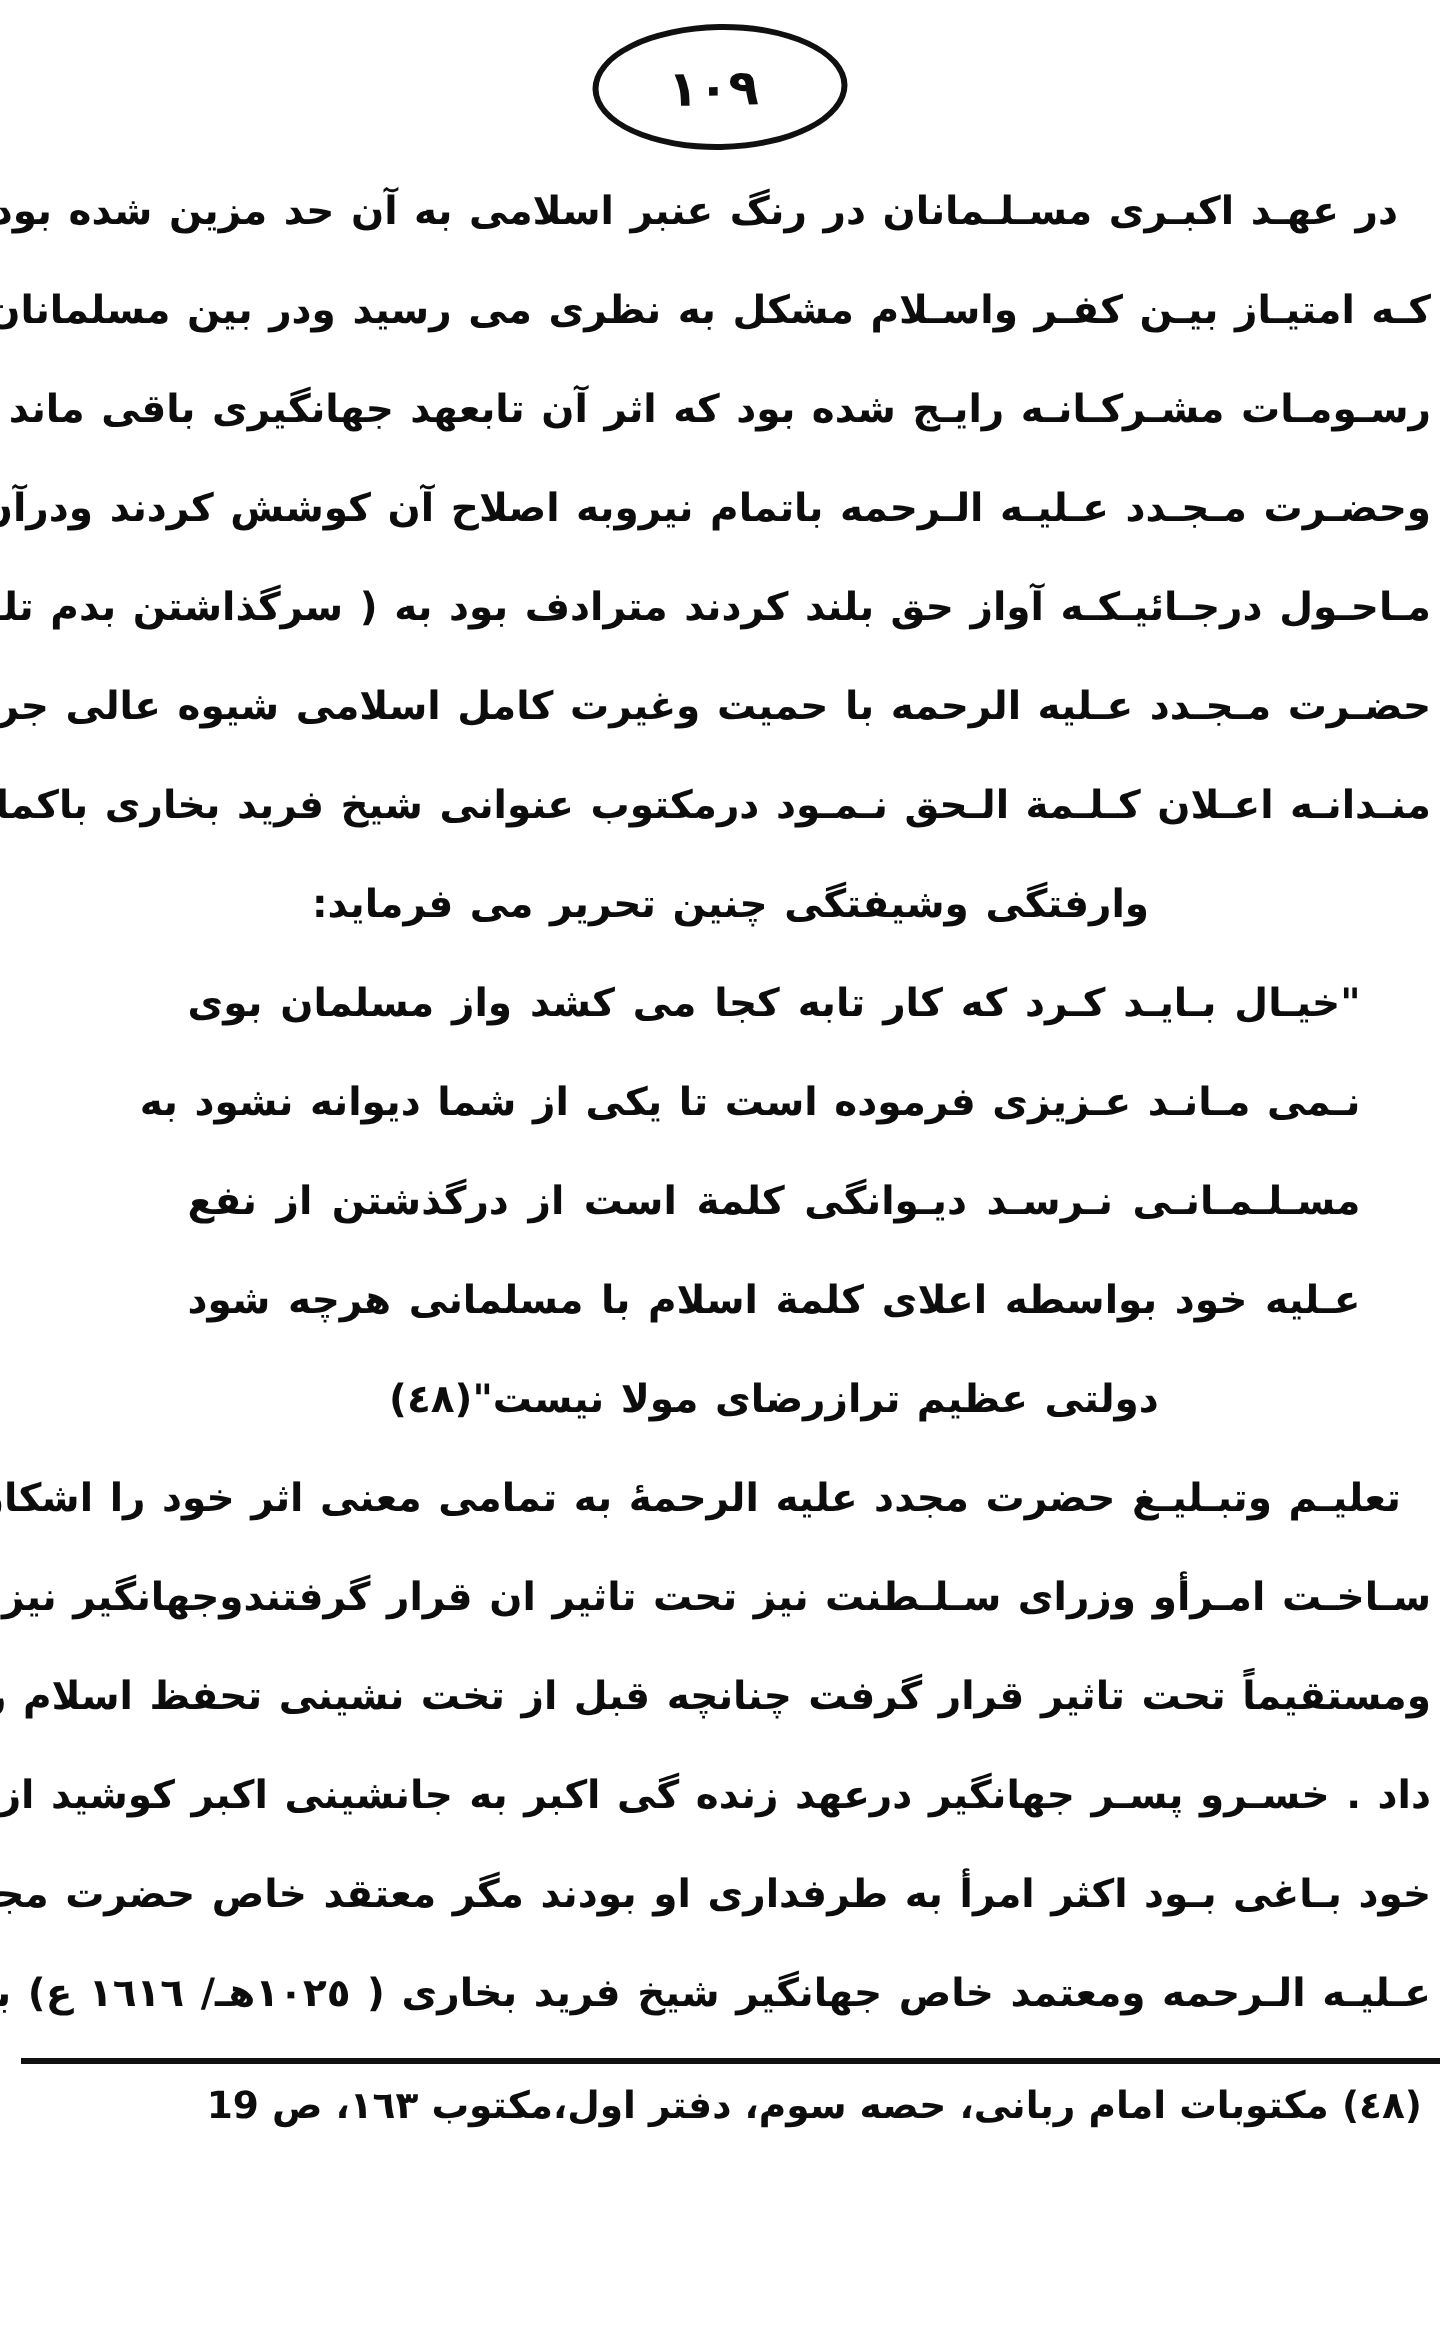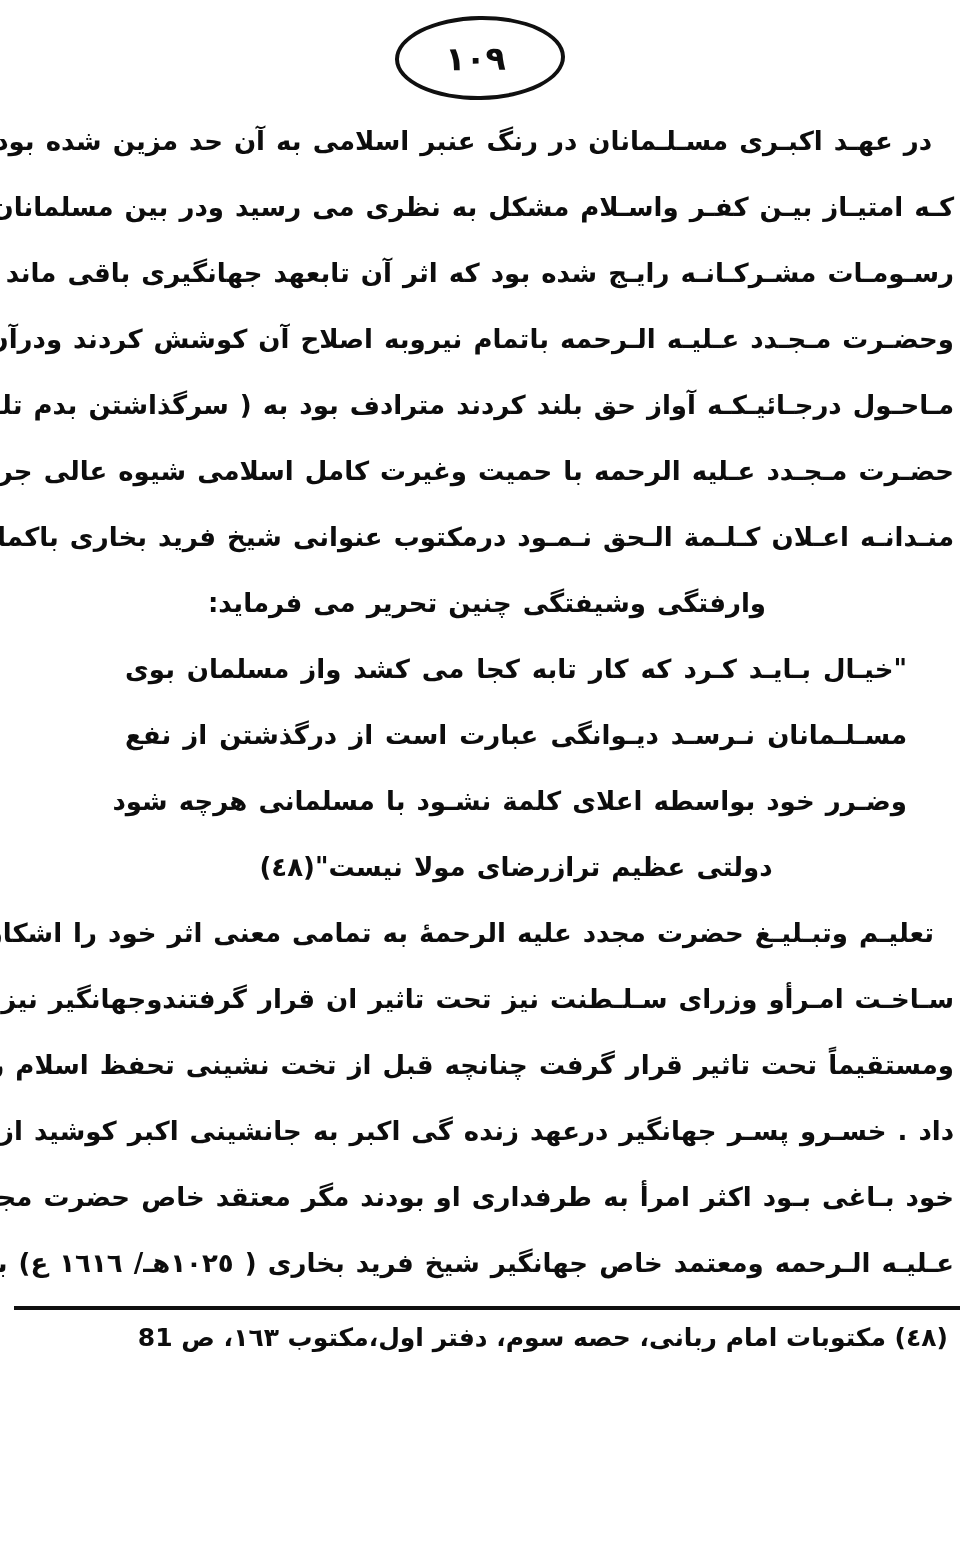--- a/index.html
+++ b/index.html
@@ -85,33 +85,34 @@
       <div class="line">رسـومـات مشـرکـانـه رایـج شده بود که اثر آن تابعهد جهانگیری باقی ماند ه بود</div>
       <div class="line">وحضـرت مـجـدد عـلیـه الـرحمه باتمام نیروبه اصلاح آن کوشش کردند ودرآن</div>
       <div class="line">مـاحـول درجـائیـکـه آواز حق بلند کردند مترادف بود به ( سرگذاشتن بدم تلوار)</div>
       <div class="line">حضـرت مـجـدد عـلیه الرحمه با حمیت وغیرت کامل اسلامی شیوه عالی جرأت</div>
       <div class="line">منـدانـه اعـلان کـلـمة الـحق نـمـود درمکتوب عنوانی شیخ فرید بخاری باکمال</div>
       <div class="line center">وارفتگی وشیفتگی چنین تحریر می فرماید:</div>
     </div>
 
     <div class="quote">
       <div class="line">"خیـال بـایـد کـرد که کار تابه کجا می کشد واز مسلمان بوی</div>
-      <div class="line">مسـلـمانان نـرسـد دیـوانگی عبارت است از درگذشتن از نفع</div>
-      <div class="line">وضـرر خود بواسطه اعلای کلمة نشـود با مسلمانی هرچه شود</div>
+      <div class="line">نـمی مـانـد عـزیزی فرموده است تا یکی از شما دیوانه نشود به</div>
+      <div class="line">مسـلـمـانـی نـرسـد دیـوانگی کلمة است از درگذشتن از نفع</div>
+      <div class="line">عـلیه خود بواسطه اعلای کلمة اسلام با مسلمانی هرچه شود</div>
       <div class="line center">دولتی عظیم ترازرضای مولا نیست"(٤٨)</div>
     </div>
 
     <div class="para2">
       <div class="line first">تعلیـم وتبـلیـغ حضرت مجدد علیه الرحمهٔ به تمامی معنی اثر خود را اشکار</div>
       <div class="line">سـاخـت امـرأو وزرای سـلـطنت نیز تحت تاثیر ان قرار گرفتندوجهانگیر نیز عملاً</div>
       <div class="line">ومستقیماً تحت تاثیر قرار گرفت چنانچه قبل از تخت نشینی تحفظ اسلام را وعده</div>
       <div class="line">داد . خسـرو پسـر جهانگیر درعهد زنده گی اکبر به جانشینی اکبر کوشید از پدر</div>
       <div class="line">خود بـاغی بـود اکثر امرأ به طرفداری او بودند مگر معتقد خاص حضرت مجدد</div>
       <div class="line">عـلیـه الـرحمه ومعتمد خاص جهانگیر شیخ فرید بخاری ( ١٠٢٥هـ/ ١٦١٦ ع) به</div>
     </div>
 
   </div>
 
   <div class="footnote-rule"></div>
 
-  <div class="footnote">(٤٨) مکتوبات امام ربانی، حصه سوم، دفتر اول،مکتوب ١٦٣، ص 81</div>
+  <div class="footnote">(٤٨) مکتوبات امام ربانی، حصه سوم، دفتر اول،مکتوب ١٦٣، ص 19</div>
 
 </div>
 
 </body></html>

